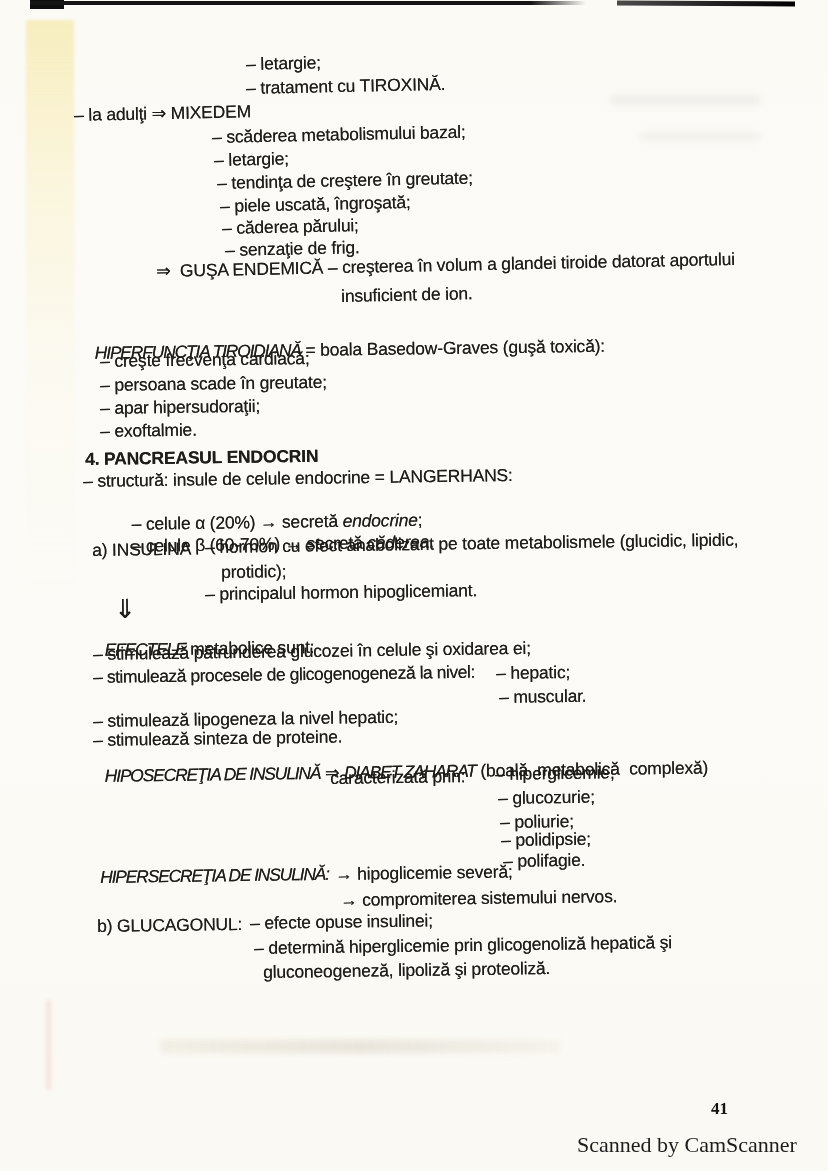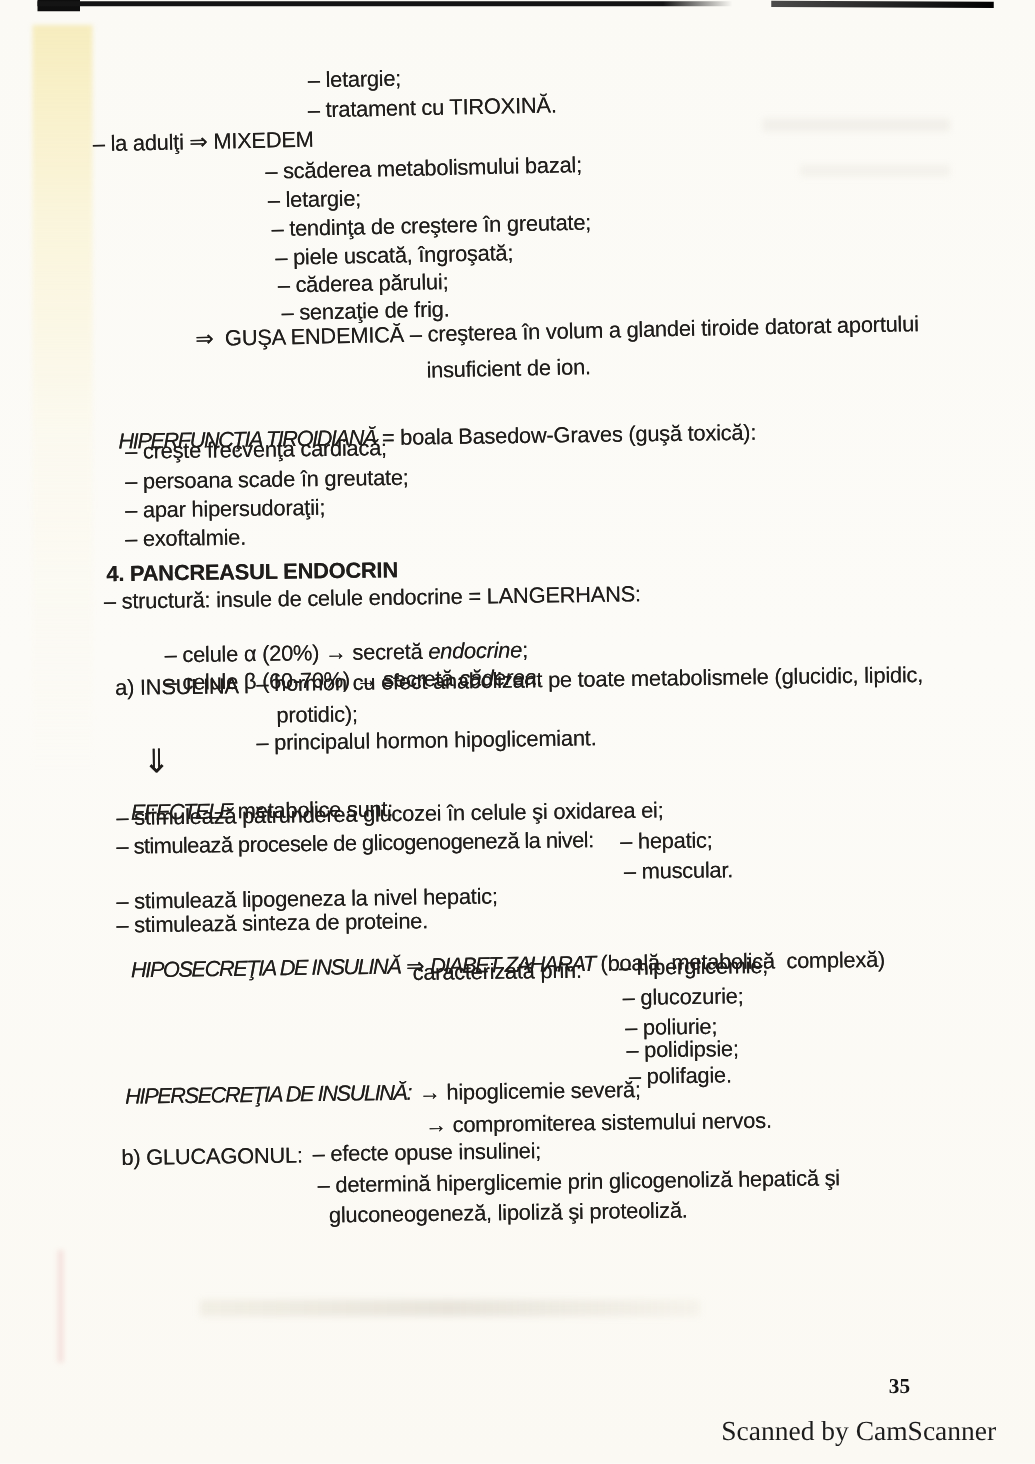--- a/index.html
+++ b/index.html
@@ -103,14 +103,14 @@
 <div class="ln" style="left:501px;top:831px">– polidipsie;</div>
 <div class="ln" style="left:503px;top:852px">– polifagie.</div>
 <div class="ln em caps" style="left:100px;top:868px">HIPERSECREŢIA DE INSULINĂ:</div>
 <div class="ln" style="left:335px;top:865px">→ hipoglicemie severă;</div>
 <div class="ln" style="left:340px;top:891px">→ compromiterea sistemului nervos.</div>
 <div class="ln" style="left:97px;top:917px">b) GLUCAGONUL:</div>
 <div class="ln" style="left:250px;top:914px">– efecte opuse insulinei;</div>
 <div class="ln" style="left:254px;top:939px">– determină hiperglicemie prin glicogenoliză hepatică şi</div>
 <div class="ln" style="left:263px;top:963px">gluconeogeneză, lipoliză şi proteoliză.</div>
 
-<div class="page-number">35</div>
+<div class="page-number">41</div>
 <div class="watermark">Scanned by CamScanner</div>
 
 </body></html>

